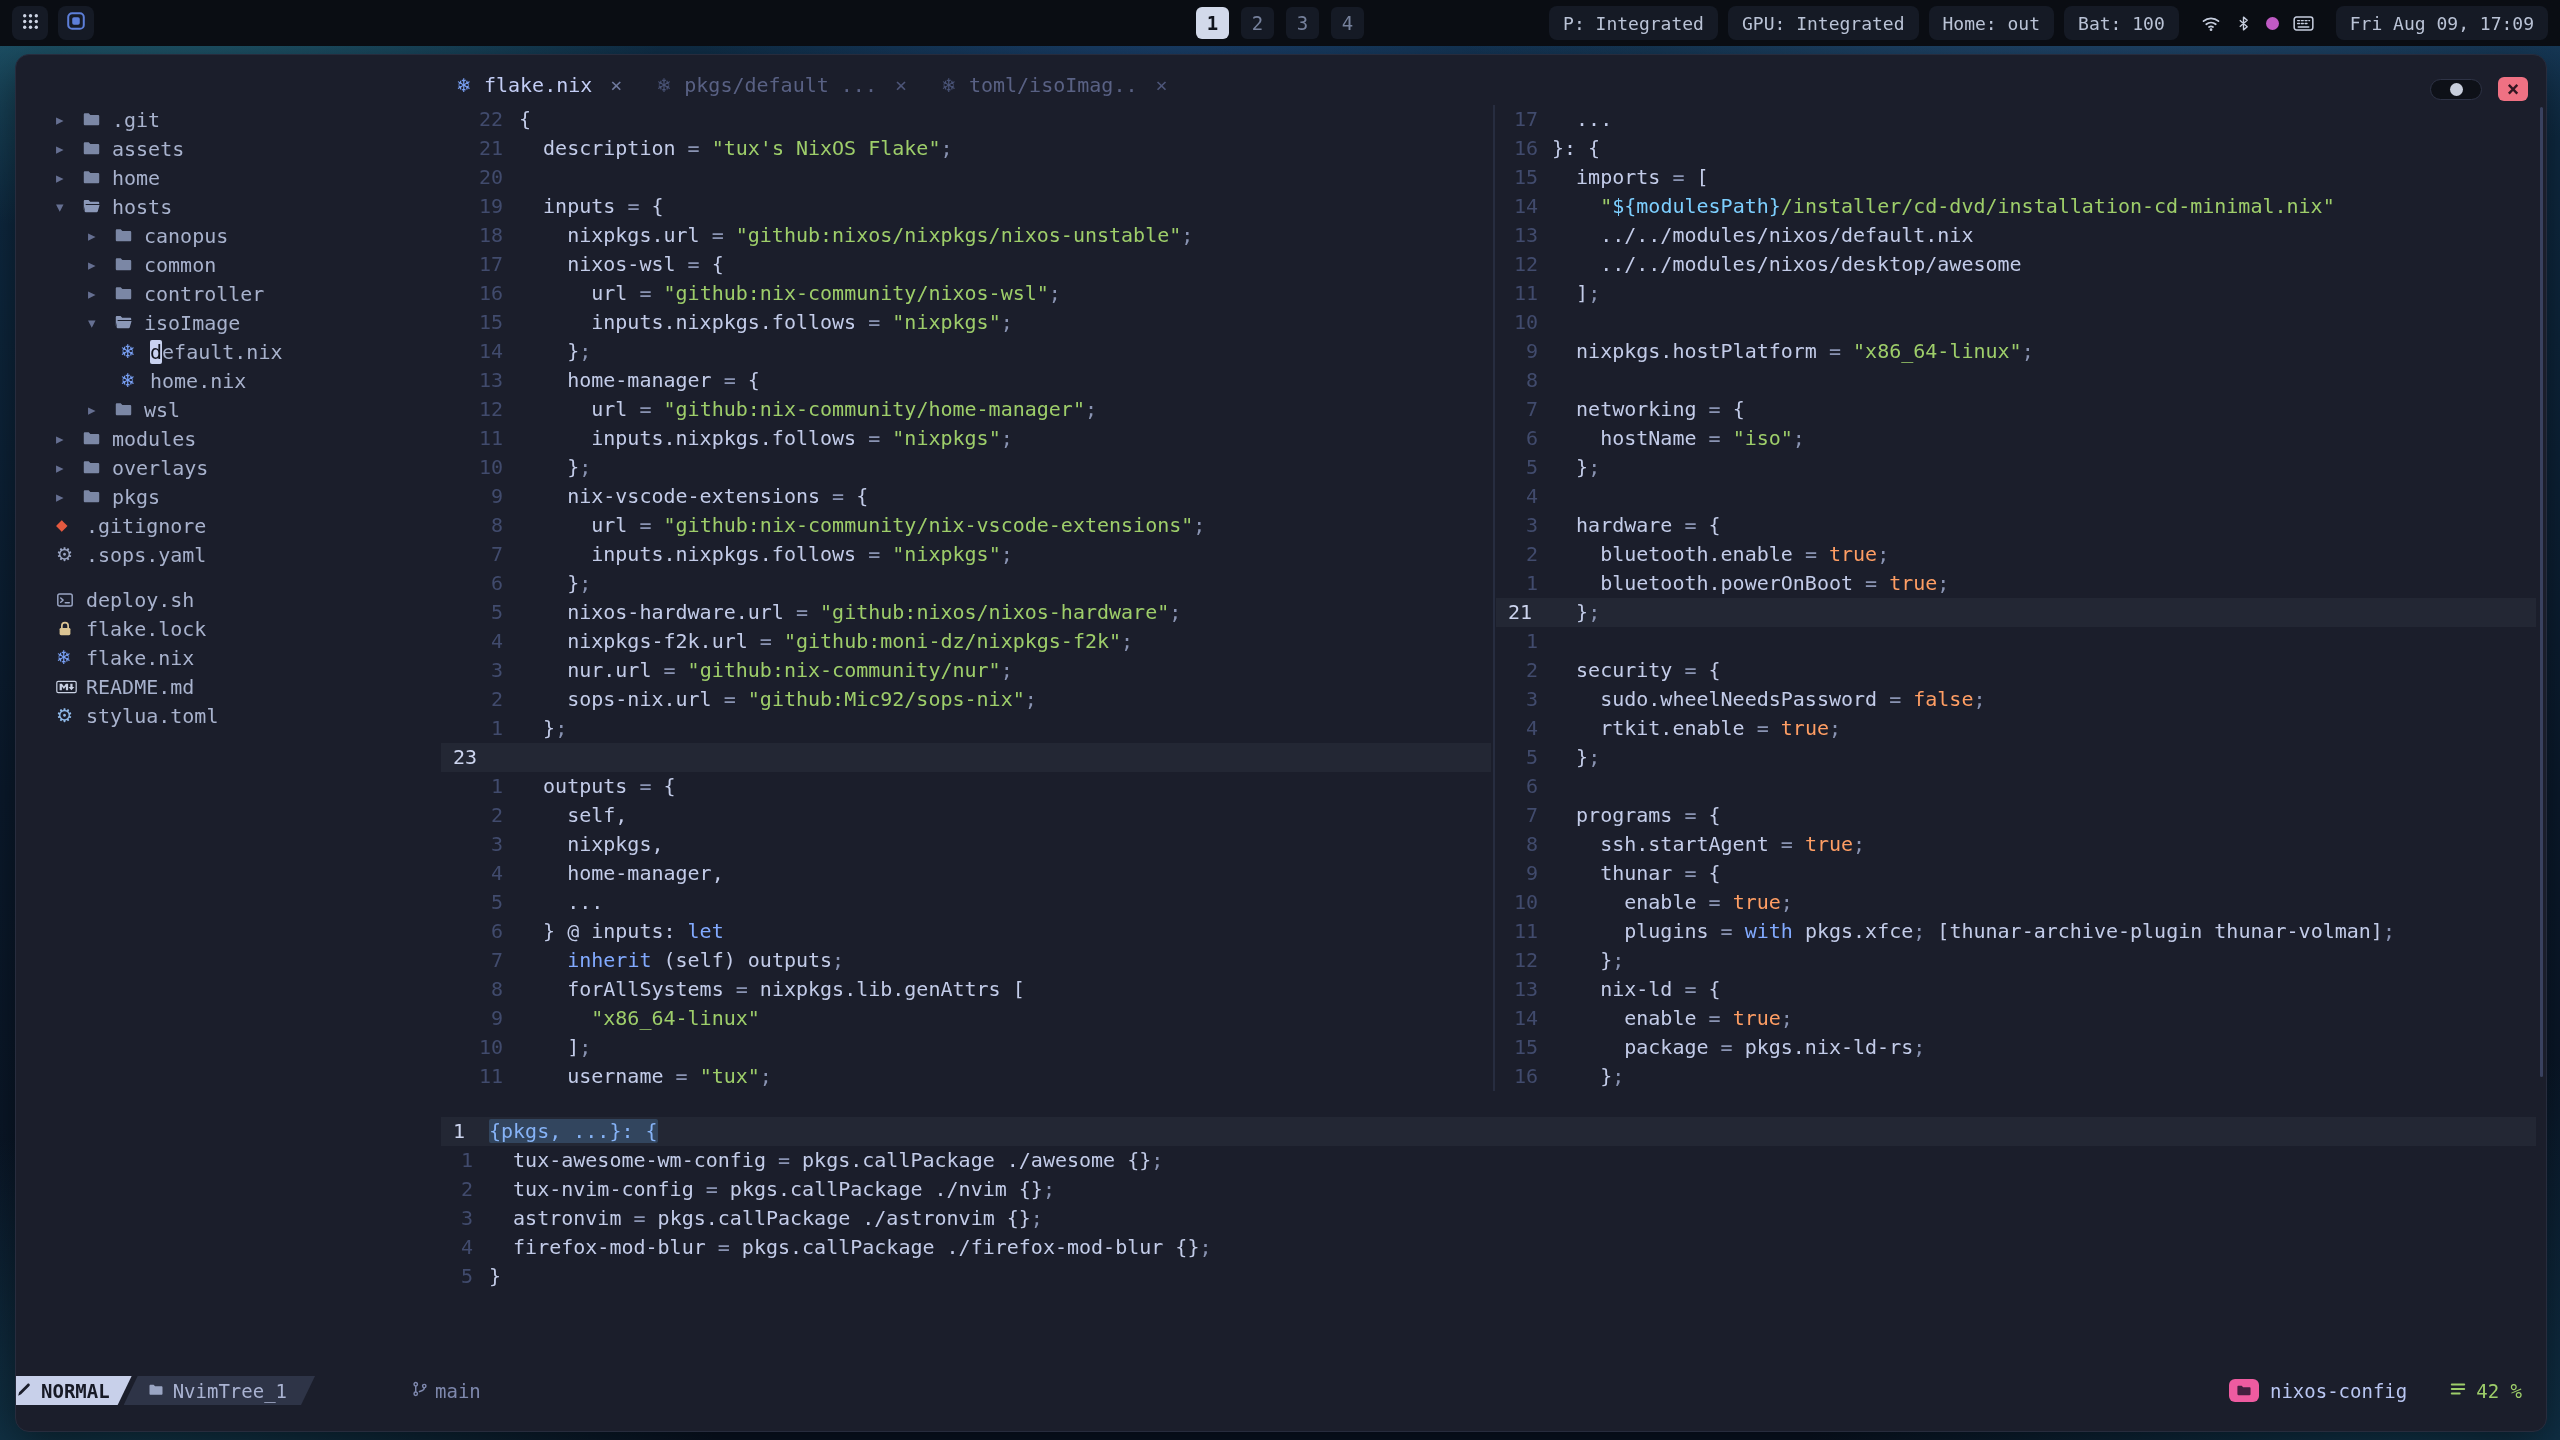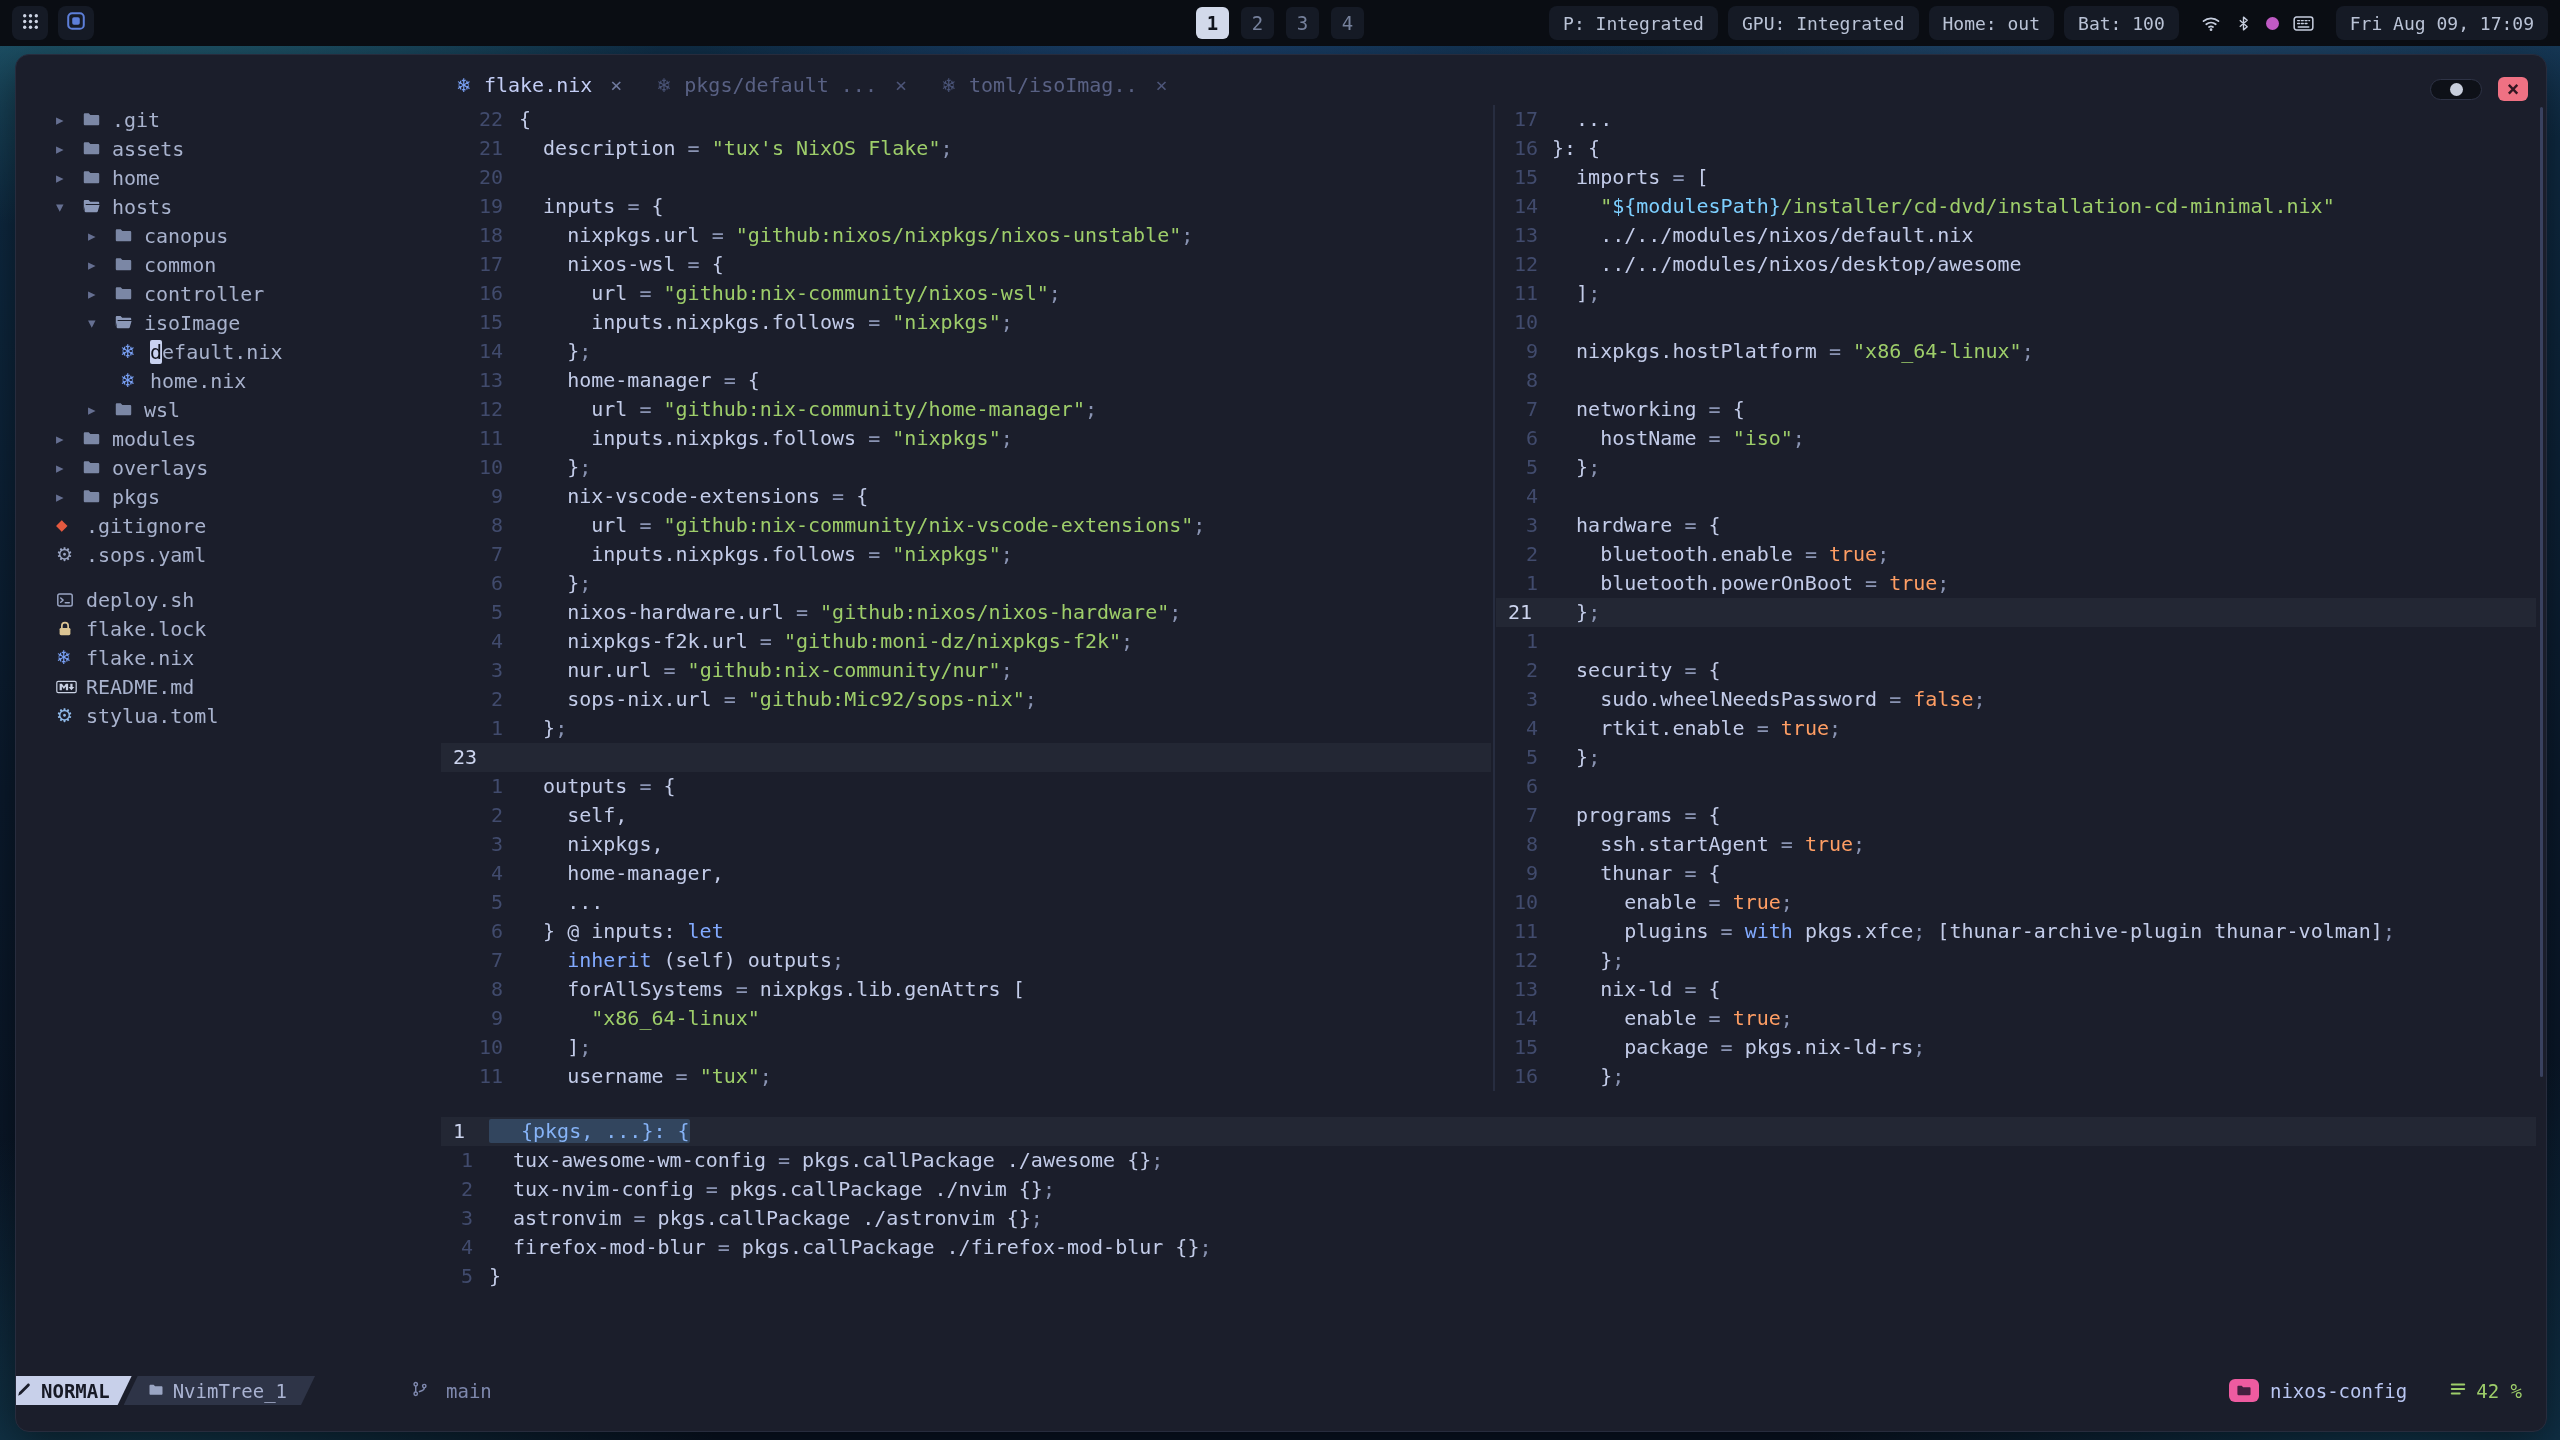--- a/index.html
+++ b/index.html
@@ -73,33 +73,33 @@
   .pane-bottom{ left:425px; top:1062px; right:10px; }
   .pane-bottom .ln { width:48px; padding-right:16px; }
   .vsep { position:absolute; left:1477px; top:50px; width:2px; height:986px; background:var(--sep); }
   .scrollbar { position:absolute; right:3px; top:52px; width:3px; height:970px; background:#39415f; border-radius:2px; }
 
   .tok-str { color:var(--str); }
   .tok-interp { color:var(--interp); }
   .tok-bool { color:var(--bool); }
   .tok-kw { color:var(--kw); }
   .tok-op { color:var(--op); }
-  .tok-param { color:var(--param);margin-left:32px; }
+  .tok-param { color:var(--param); }
   .sel-span { background:var(--sel); border-radius:2px; }
 
   
   .statusline { position:absolute; left:0; right:0; bottom:26px; height:29px;
     display:flex; align-items:stretch; font-size:19px; }
   .mode-chip { display:flex; align-items:center; gap:9px; padding:0 22px 0 0;
     background:var(--modebg); color:#171a26; font-weight:bold;
     clip-path:polygon(0 0, 100% 0, calc(100% - 14px) 100%, 0 100%); }
   .buf-chip { margin-left:-8px; display:flex; align-items:center; gap:9px; padding:0 28px 0 24px;
     background:var(--chipbg); color:#aab3d2;
     clip-path:polygon(14px 0, 100% 0, calc(100% - 14px) 100%, 0 100%); }
-  .branch { margin-left:96px; display:flex; align-items:center; gap:17px; color:var(--branchfg); }
+  .branch { margin-left:96px; display:flex; align-items:center; gap:6px; color:var(--branchfg); }
   .sl-right { margin-left:auto; display:flex; align-items:center; gap:16px; padding-right:24px; }
   .proj { display:flex; align-items:center; gap:11px; color:#b9c6f2;margin-left:20px; }
   .pfolder { width:30px; height:23px; border-radius:6px; background:var(--pink);
     display:flex; align-items:center; justify-content:center; }
   .scrollpos { display:flex; align-items:center; gap:9px; color:var(--green); margin-left:26px; }
 </style>
 </head>
 <body>
 
 <div class="wallpaper"></div>

